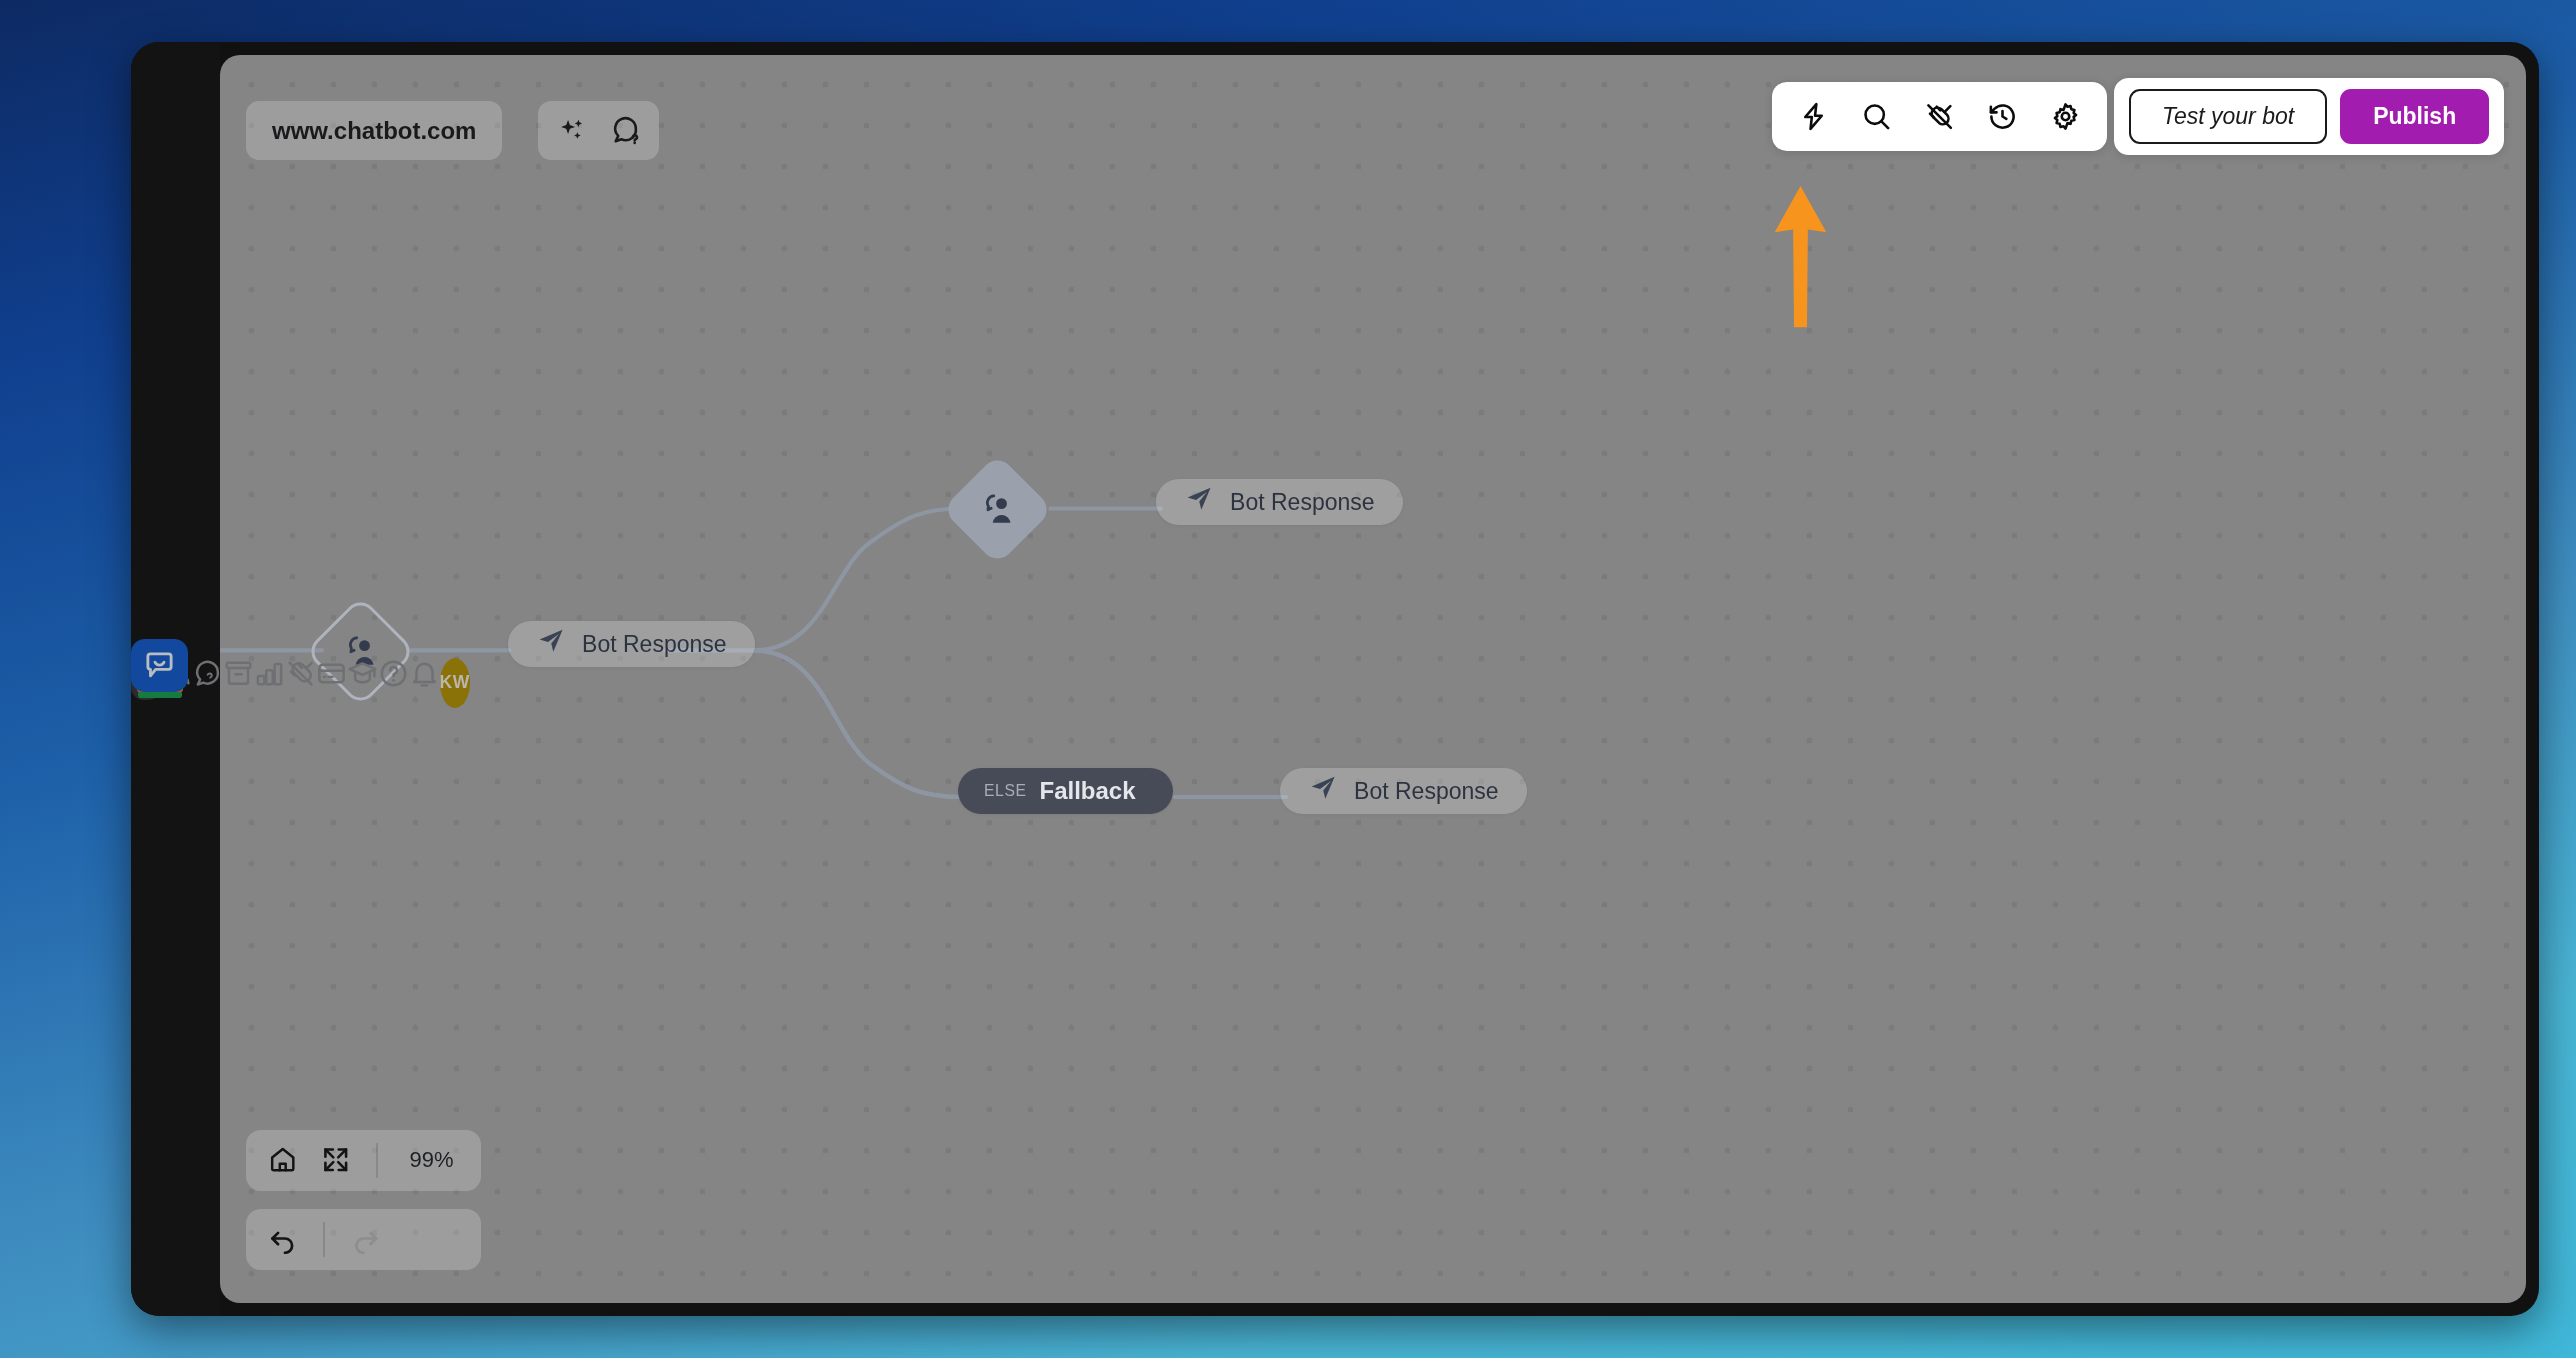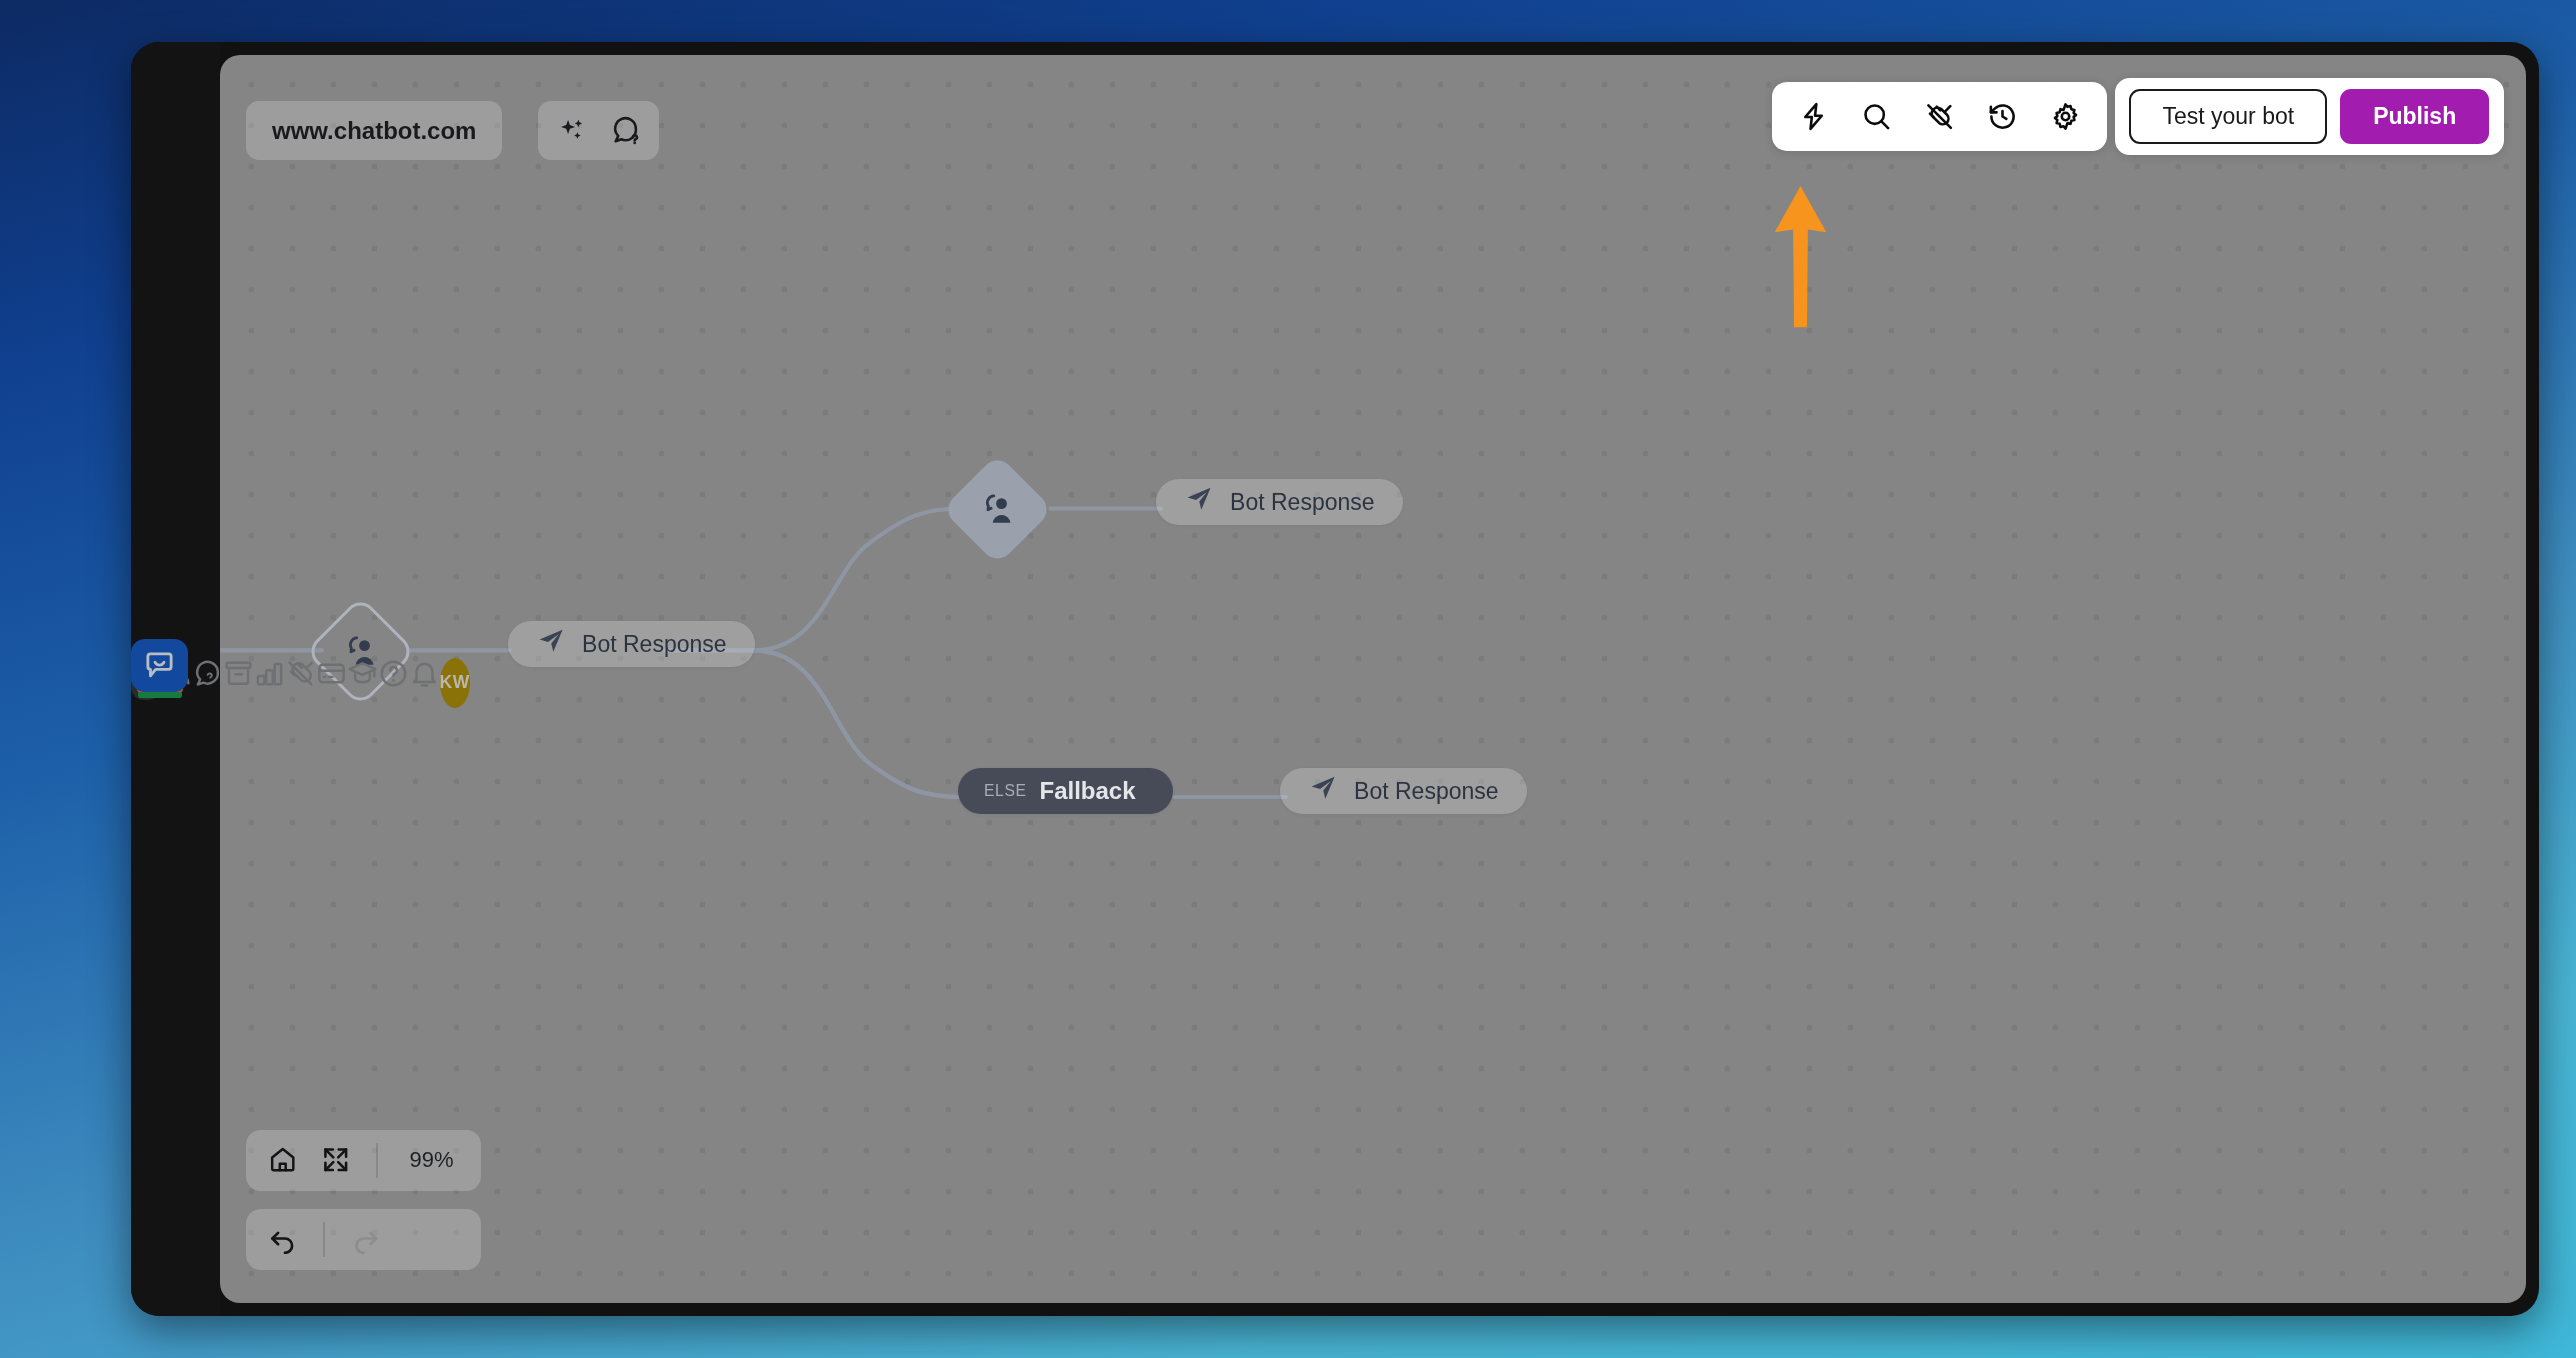--- a/index.html
+++ b/index.html
@@ -101,21 +101,21 @@
   .tb-panel.actions { padding: 11px 14.8px; gap: 13px; }
   .tb-ico {
     width: 50px; height: 50px; border-radius: 9.2px;
     display:flex; align-items:center; justify-content:center; cursor:pointer;
   }
   #btn-test {
     height: 55px; padding: 0 31px;
     border: 2.3px solid #1a1a1d; border-radius: 11px;
     background: #fff; color:#1a1a1d;
     font-size: 23px; font-family:"Liberation Sans", sans-serif;
-    display:flex; align-items:center; cursor:pointer;
+    display:flex; align-items:center; cursor:pointer;font-style:italic;
   }
   #btn-publish {
     height: 55px; padding: 0 33px;
     border: none; border-radius: 11px;
     background: #a21caf; color:#fff;
     font-size: 23px; font-weight: 600;
     font-family:"Liberation Sans", sans-serif;
     display:flex; align-items:center; cursor:pointer;
   }
 

